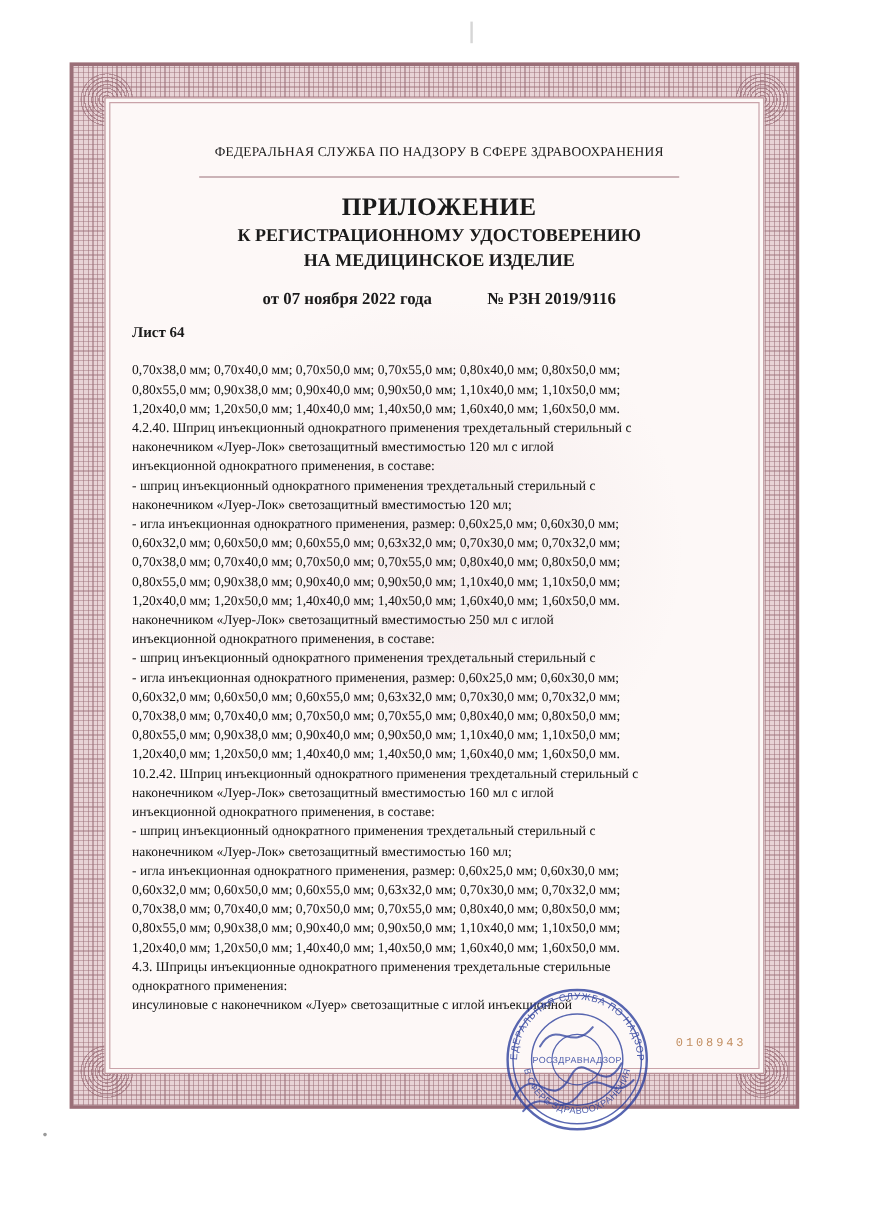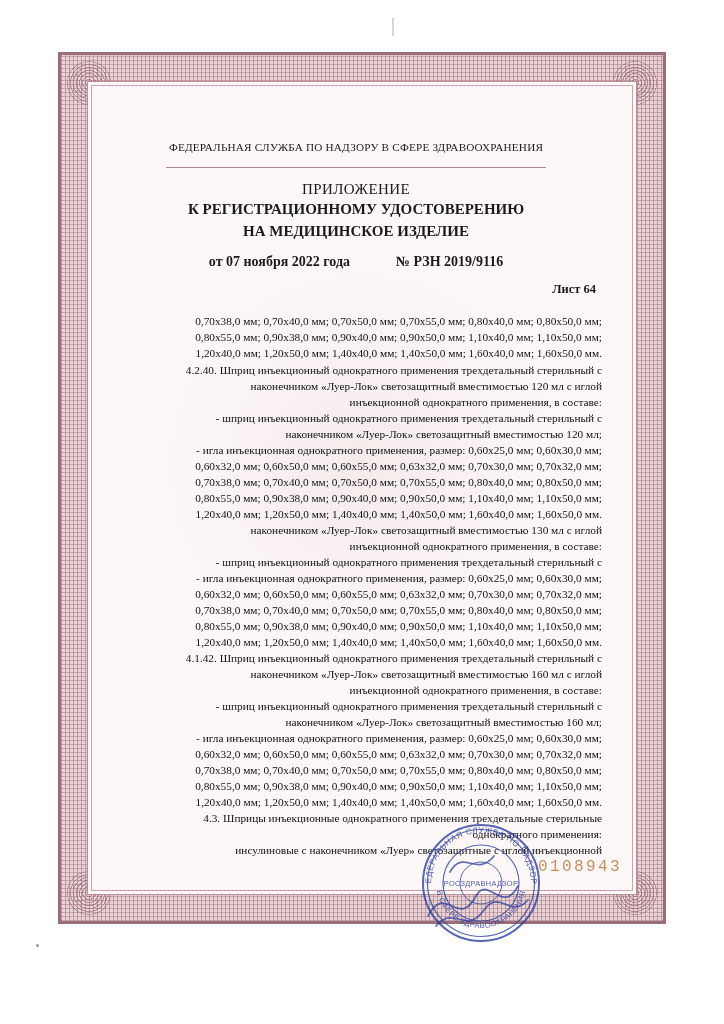--- a/index.html
+++ b/index.html
@@ -81,23 +81,22 @@
   .rosette.br { right: 6px; bottom: 6px; }
 
   .paper {
     position: absolute;
     left: 30px;
     top: 30px;
     right: 30px;
     bottom: 30px;
     background: transparent;
     box-sizing: border-box;
-    padding: 22px 34px 10px 22px;
+    padding: 22px 14px 10px 22px;
     overflow: hidden;
-    margin-top: 20px;
   }
 
   
   .watermark {
     position: absolute;
     left: 50%;
     top: 46%;
     width: 420px;
     height: 420px;
     transform: translate(-50%, -50%);
@@ -123,55 +122,54 @@
     margin: 12px 56px 0 56px;
     opacity: .75;
   }
 
   .title-block {
     text-align: center;
     margin-top: 12px;
     color: #1a1a1a;
   }
   .title-main {
-    font-size: 15px;
-    font-weight: normal;
+    font-size: 21px;
+    font-weight: bold;
     letter-spacing: 0.4px;
     line-height: 1.22;
   }
   .title-sub {
     font-size: 15px;
     font-weight: bold;
     line-height: 1.3;
     margin-top: 2px;
   }
 
   .date-row {
     display: flex;
     justify-content: center;
     gap: 46px;
     margin-top: 13px;
     font-size: 14px;
     font-weight: bold;
   }
 
   .sheet-no {
-    text-align: right;
     font-size: 12.5px;
     font-weight: bold;
     margin-top: 12px;
     padding-right: 6px;
   }
 
   
   .body {
     margin-top: 16px;
     font-size: 11.3px;
     line-height: 1.42;
-    text-align: right;
+    text-align: left;
     color: #111;
     position: relative;
     z-index: 2;
   }
   .body p {
     margin: 0;
     padding: 0;
   }
 
   
@@ -185,21 +183,21 @@
     z-index: 4;
     opacity: .92;
   }
   .stamp svg { display: block; }
 
   .serial {
     position: absolute;
     right: 44px;
     bottom: 48px;
     font-family: "Liberation Mono", monospace;
-    font-size: 16px;
+    font-size: 10px;
     letter-spacing: 2.4px;
     color: #c28f62;
     z-index: 5;
   }
 
   
   .edge-mark {
     position: absolute;
     background: #cfcfcf;
   }
@@ -250,29 +248,29 @@
         <p>4.2.40. Шприц инъекционный однократного применения трехдетальный стерильный с</p>
         <p>наконечником «Луер-Лок» светозащитный вместимостью 120 мл с иглой</p>
         <p>инъекционной однократного применения, в составе:</p>
         <p>- шприц инъекционный однократного применения трехдетальный стерильный с</p>
         <p>наконечником «Луер-Лок» светозащитный вместимостью 120 мл;</p>
         <p>- игла инъекционная однократного применения, размер: 0,60х25,0 мм; 0,60х30,0 мм;</p>
         <p>0,60х32,0 мм; 0,60х50,0 мм; 0,60х55,0 мм; 0,63х32,0 мм; 0,70х30,0 мм; 0,70х32,0 мм;</p>
         <p>0,70х38,0 мм; 0,70х40,0 мм; 0,70х50,0 мм; 0,70х55,0 мм; 0,80х40,0 мм; 0,80х50,0 мм;</p>
         <p>0,80х55,0 мм; 0,90х38,0 мм; 0,90х40,0 мм; 0,90х50,0 мм; 1,10х40,0 мм; 1,10х50,0 мм;</p>
         <p>1,20х40,0 мм; 1,20х50,0 мм; 1,40х40,0 мм; 1,40х50,0 мм; 1,60х40,0 мм; 1,60х50,0 мм.</p>
-        <p>наконечником «Луер-Лок» светозащитный вместимостью 130 мл с иглой</p>
+        <p>наконечником «Луер-Лок» светозащитный вместимостью 250 мл с иглой</p>
         <p>инъекционной однократного применения, в составе:</p>
         <p>- шприц инъекционный однократного применения трехдетальный стерильный с</p>
         <p>- игла инъекционная однократного применения, размер: 0,60х25,0 мм; 0,60х30,0 мм;</p>
         <p>0,60х32,0 мм; 0,60х50,0 мм; 0,60х55,0 мм; 0,63х32,0 мм; 0,70х30,0 мм; 0,70х32,0 мм;</p>
         <p>0,70х38,0 мм; 0,70х40,0 мм; 0,70х50,0 мм; 0,70х55,0 мм; 0,80х40,0 мм; 0,80х50,0 мм;</p>
         <p>0,80х55,0 мм; 0,90х38,0 мм; 0,90х40,0 мм; 0,90х50,0 мм; 1,10х40,0 мм; 1,10х50,0 мм;</p>
         <p>1,20х40,0 мм; 1,20х50,0 мм; 1,40х40,0 мм; 1,40х50,0 мм; 1,60х40,0 мм; 1,60х50,0 мм.</p>
-        <p>4.1.42. Шприц инъекционный однократного применения трехдетальный стерильный с</p>
+        <p>10.2.42. Шприц инъекционный однократного применения трехдетальный стерильный с</p>
         <p>наконечником «Луер-Лок» светозащитный вместимостью 160 мл с иглой</p>
         <p>инъекционной однократного применения, в составе:</p>
         <p>- шприц инъекционный однократного применения трехдетальный стерильный с</p>
         <p>наконечником «Луер-Лок» светозащитный вместимостью 160 мл;</p>
         <p>- игла инъекционная однократного применения, размер: 0,60х25,0 мм; 0,60х30,0 мм;</p>
         <p>0,60х32,0 мм; 0,60х50,0 мм; 0,60х55,0 мм; 0,63х32,0 мм; 0,70х30,0 мм; 0,70х32,0 мм;</p>
         <p>0,70х38,0 мм; 0,70х40,0 мм; 0,70х50,0 мм; 0,70х55,0 мм; 0,80х40,0 мм; 0,80х50,0 мм;</p>
         <p>0,80х55,0 мм; 0,90х38,0 мм; 0,90х40,0 мм; 0,90х50,0 мм; 1,10х40,0 мм; 1,10х50,0 мм;</p>
         <p>1,20х40,0 мм; 1,20х50,0 мм; 1,40х40,0 мм; 1,40х50,0 мм; 1,60х40,0 мм; 1,60х50,0 мм.</p>
         <p>4.3. Шприцы инъекционные однократного применения трехдетальные стерильные</p>

